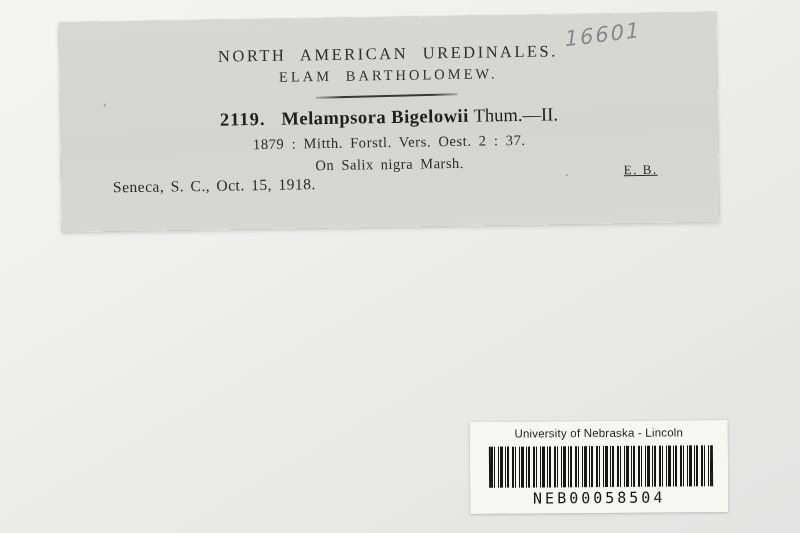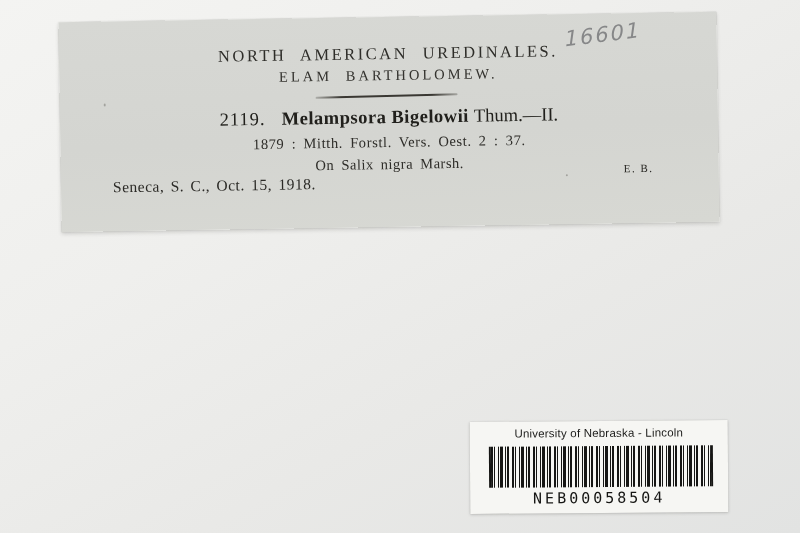--- a/index.html
+++ b/index.html
@@ -55,21 +55,21 @@
     border-radius: 1px;
   }
   .species-line {
     position: absolute;
     top: 90px; left: 0; width: 100%;
     text-align: center;
     font-size: 18.5px;
     color: #21201c;
     white-space: nowrap;
   }
-  .species-line .num  { font-weight: normal; margin-right: 16px; letter-spacing: 1px; }
+  .species-line .num  { font-weight: bold; margin-right: 16px; letter-spacing: 1px; }
   .species-line .sp   { font-weight: bold; letter-spacing: 0.5px; margin-right: 5px; }
   .species-line .auth { font-weight: normal; }
   .citation {
     position: absolute;
     top: 117px; left: 0; width: 100%;
     text-align: center;
     font-size: 14.5px;
     letter-spacing: 0.6px;
     word-spacing: 3px;
     color: #2e2d29;
@@ -87,23 +87,24 @@
     position: absolute;
     top: 157px; left: 52px;
     font-size: 15.5px;
     letter-spacing: 0.5px;
     word-spacing: 2px;
     color: #2b2a26;
   }
   .initials {
     position: absolute;
     top: 149px; left: 563px;
-    font-size: 11px;
+    font-size: 13px;
     letter-spacing: 1.5px;
     color: #2b2a26;
+    text-decoration: underline;
   }
   .hand-number {
     position: absolute;
     top: 9px; left: 506px;
     font-family: "DejaVu Sans", sans-serif;
     font-style: italic;
     font-size: 21px;
     letter-spacing: 2px;
     color: #797a7c;
     transform: rotate(-6deg) skewX(-4deg);

